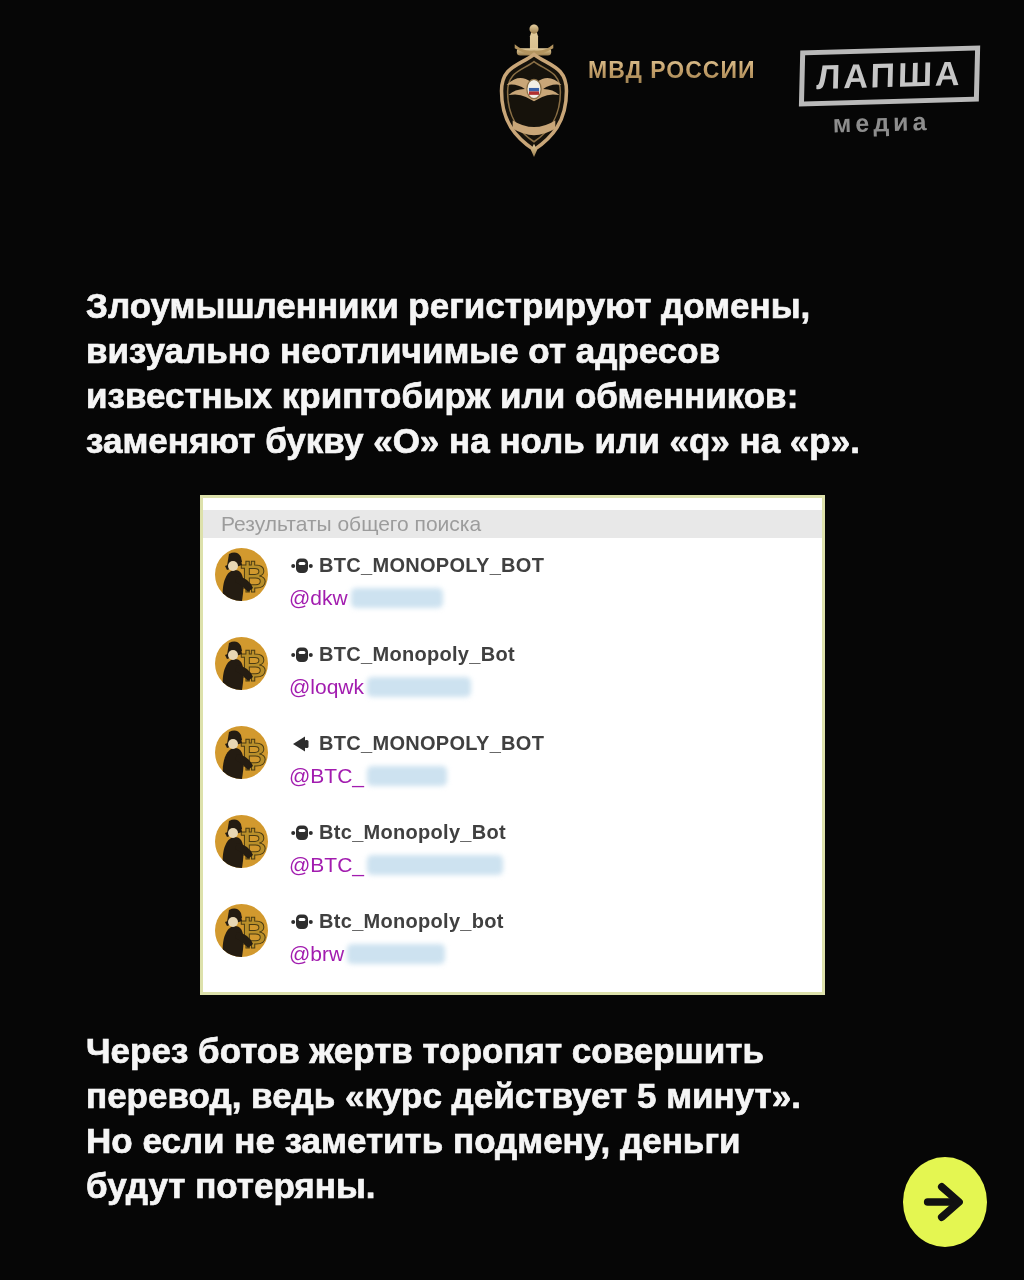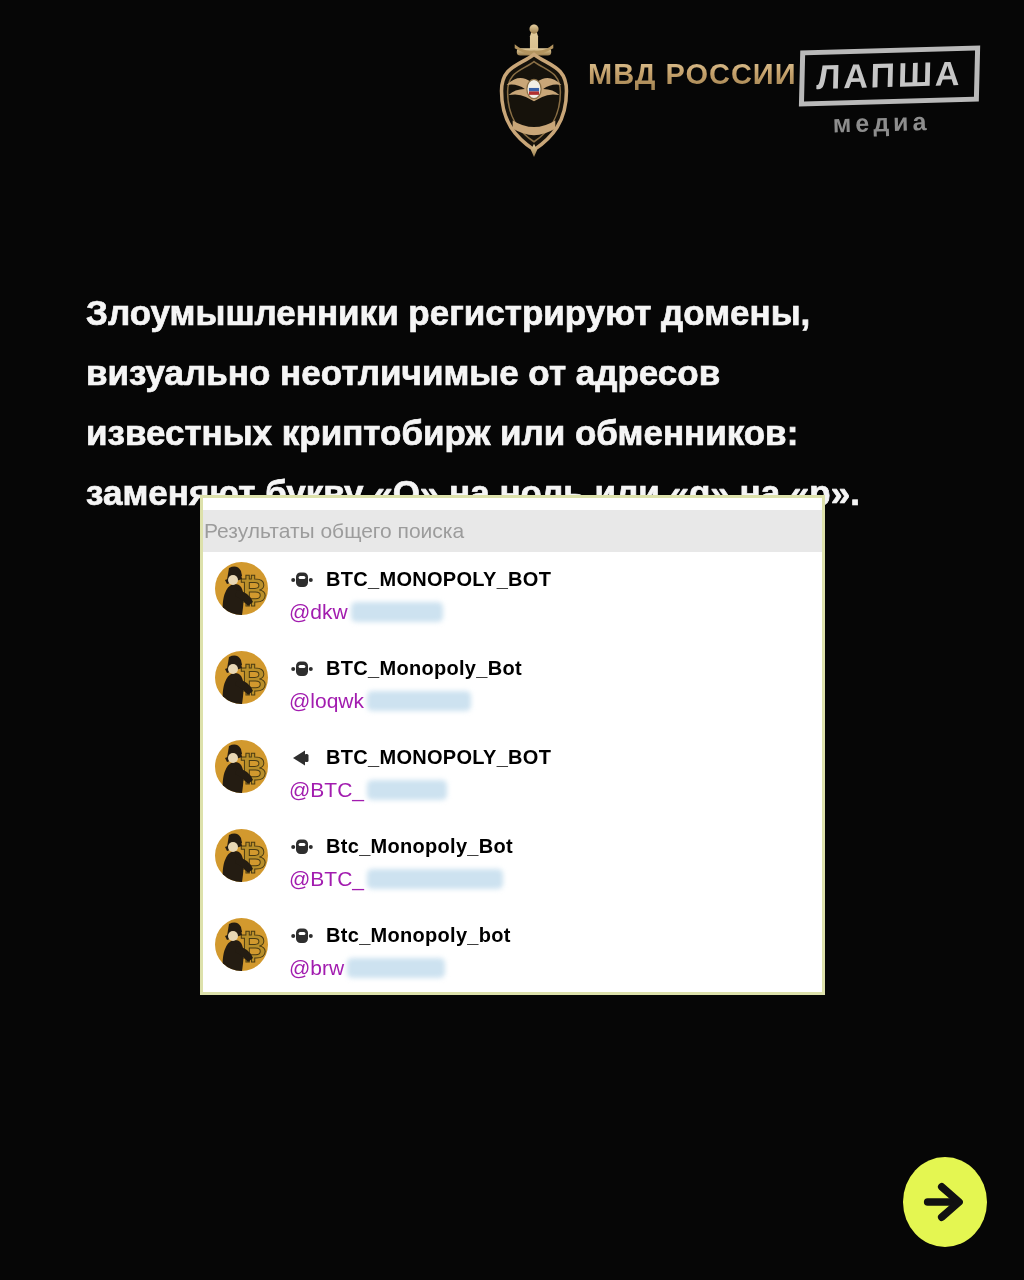--- a/index.html
+++ b/index.html
@@ -8,55 +8,55 @@
     font-family:"Liberation Sans",sans-serif;overflow:hidden;
   }
   
   .emblem-wrap{position:absolute;left:478px;top:24px;width:112px;height:134px;}
   .org-text{
     position:absolute;left:588px;top:52px;font-weight:bold;line-height:1.2;
     background:linear-gradient(180deg,#e9d3a7 0%,#c4a06a 55%,#9d8050 100%);
     -webkit-background-clip:text;background-clip:text;color:transparent;
   }
   .org-line1{font-size:31px;letter-spacing:1px;}
-  .org-line2{font-size:29px;letter-spacing:1px;margin-top:5px;}
+  .org-line2{font-size:23px;letter-spacing:1px;margin-top:5px;}
   .lapsha{position:absolute;left:800px;top:48px;transform:rotate(-1.6deg);}
   .lapsha-box{
     display:inline-block;border:5px solid #b9b9b9;color:#c6c6c6;
     font-size:34px;font-weight:bold;letter-spacing:3px;padding:3px 12px 4px 12px;
     transform:skewX(-3deg);
   }
   .lapsha-sub{color:#8d8d8d;font-size:25px;font-weight:bold;letter-spacing:4px;margin:4px 0 0 32px;}
   
   .page-title{
     position:absolute;left:78px;top:178px;margin:0;font-size:63px;font-weight:bold;
     color:#ebf25e;-webkit-text-stroke:2px #ebf25e;letter-spacing:1px;
   }
   .intro,.outro{
-    position:absolute;left:86px;margin:0;font-size:35px;line-height:60px;
+    position:absolute;left:86px;margin:0;font-size:35px;line-height:45px;
     font-weight:bold;color:#f5f5f5;white-space:pre-line;-webkit-text-stroke:.7px #f5f5f5;
   }
   .intro{top:283px;}
   .outro{top:1028px;}
   
   .shot{
     position:absolute;left:200px;top:495px;width:625px;height:500px;box-sizing:border-box;
     background:#ffffff;border:3px solid #dde1ab;
   }
   .shot-header{
-    margin-top:12px;height:42px;background:#e8e8e8;color:#9c9c9c;font-size:21px;
-    display:flex;align-items:center;padding-left:1px;box-sizing:border-box;
+    margin-top:12px;height:28px;background:#e8e8e8;color:#9c9c9c;font-size:21px;
+    display:flex;align-items:center;padding-left:18px;box-sizing:border-box;
   }
   .results{position:relative;}
   .result-row{position:relative;height:89px;}
   .results .result-row:first-child{margin-top:6px;}
   .avatar{position:absolute;left:12px;top:4px;width:53px;height:53px;}
   .row-name{
-    position:absolute;left:88px;top:10px;display:flex;align-items:center;gap:13px;
-    font-size:20px;font-weight:bold;color:#000000;letter-spacing:.3px;
+    position:absolute;left:88px;top:10px;display:flex;align-items:center;gap:6px;
+    font-size:20px;font-weight:bold;color:#404040;letter-spacing:.3px;
   }
   .result-icon{display:inline-flex;width:22px;height:18px;}
   .result-icon svg{display:none;width:22px;height:18px;}
   .result-icon[data-icon="bot"] .ic-bot{display:block;}
   .result-icon[data-icon="megaphone"] .ic-mega{display:block;}
   .row-handle{
     position:absolute;left:86px;top:42px;font-size:21px;color:#a21caf;
     display:flex;align-items:center;
   }
   .blur-chip{height:20px;margin-left:3px;border-radius:5px;background:#cde2f0;filter:blur(2.5px);}
@@ -280,20 +280,24 @@
         </div>
         <div class="row-handle">
           <span>@brw</span>
           <span class="blur-chip"></span>
         </div>
       </div>
 
     </div>
   </div>
 
+  <p class="outro">Через ботов жертв торопят совершить
+перевод, ведь «курс действует 5 минут».
+Но если не заметить подмену, деньги
+будут потеряны.</p>
 
   <div class="next-btn">
     <svg viewBox="0 0 48 48" width="52" height="52">
       <line x1="8" y1="24" x2="34" y2="24" stroke="#111" stroke-width="7" stroke-linecap="round"></line>
       <polyline points="21,10 37,24 21,38" fill="none" stroke="#111" stroke-width="7" stroke-linecap="round" stroke-linejoin="round"></polyline>
     </svg>
   </div>
 
 </div>
 

